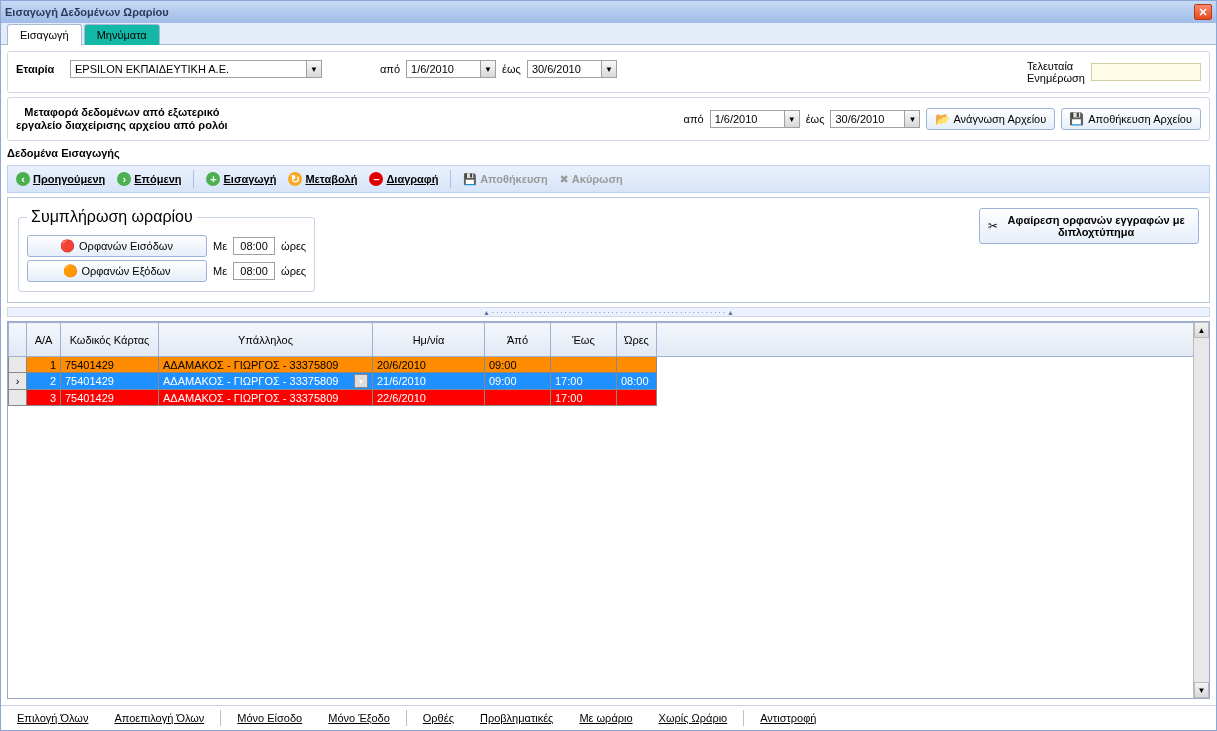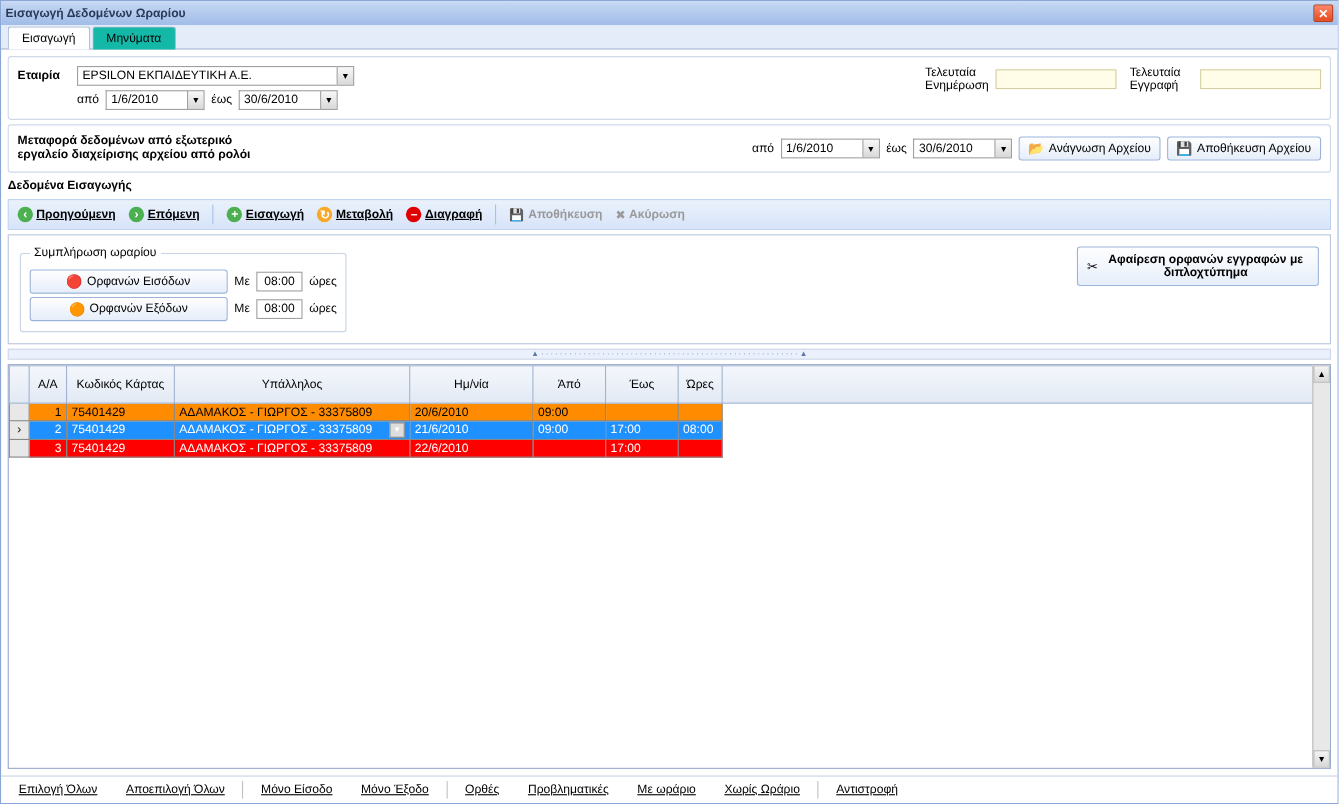--- a/index.html
+++ b/index.html
@@ -14,39 +14,39 @@
 .content { flex: 1; display: flex; flex-direction: column; padding: 6px; gap: 4px; overflow: hidden; }
 .panel { border: 1px solid #cfd8e8; border-radius: 3px; padding: 8px; }
 .row { display: flex; align-items: center; gap: 6px; flex-wrap: wrap; }
 .label { font-size: 11px; }
 .bold { font-weight: bold; }
 select, input[type=text] { font-size: 11px; padding: 1px 4px; border: 1px solid #a0a0a0; background: #fff; height: 18px; }
 .dd { display: inline-flex; }
 .dd input { border-right: none; }
 .dd-btn { width: 16px; height: 18px; border: 1px solid #a0a0a0; background: linear-gradient(#f8f8f8,#d8d8d8); display: flex; align-items: center; justify-content: center; font-size: 8px; cursor: pointer; }
 .top-panel { display: flex; align-items: flex-start; }
-.top-left { display: flex; flex-direction: column; gap: 4px; justify-content: center; }
+.top-left { display: flex; flex-direction: row; gap: 4px; justify-content: center; }
 .top-right { margin-left: auto; display: flex; gap: 12px; align-items: center; }
 .readonly-box { background: #fffde8; border: 1px solid #d4cfa2; width: 110px; height: 18px; }
 .import-bar { display: flex; align-items: center; }
-.import-text { font-weight: bold; font-size: 11px; line-height: 13px; }
+.import-text { font-weight: bold; font-size: 11px; line-height: 13px; text-align: center; }
 .btn { display: inline-flex; align-items: center; gap: 4px; padding: 2px 8px; border: 1px solid #9cb3d9; background: linear-gradient(#fefefe,#e6eefa); border-radius: 3px; cursor: pointer; height: 22px; font-size: 11px; }
 .btn .ico { width: 14px; height: 14px; display: inline-flex; align-items: center; justify-content: center; font-size: 12px; }
 .section-title { font-weight: bold; font-size: 11px; padding: 2px 0; }
 .toolbar { background: linear-gradient(#eaf1fc,#d7e4f8); border: 1px solid #bcd1ef; padding: 4px 8px; display: flex; align-items: center; gap: 12px; }
 .tb-item { display: inline-flex; align-items: center; gap: 3px; cursor: pointer; }
 .tb-item .dot { width: 14px; height: 14px; border-radius: 50%; display: inline-flex; align-items: center; justify-content: center; color: #fff; font-weight: bold; font-size: 11px; }
 .dot.green { background: #4caf50; }
 .dot.red { background: #e00000; }
 .dot.yellow { background: #f9a825; }
 .tb-sep { width: 1px; height: 18px; background: #a9c1e6; }
 .disabled { color: #9a9a9a; }
 .mid-panel { display: flex; align-items: flex-start; gap: 20px; padding: 10px; border: 1px solid #b9c7db; }
 .fill-group { border: 1px solid #c8d3e4; padding: 6px 8px; border-radius: 3px; }
-.fill-group legend { font-size: 11px; padding: 0 4px; }
+.fill-group legend { font-size: 16px; padding: 0 4px; }
 .fill-row { display: flex; align-items: center; gap: 6px; margin: 3px 0; }
 .fill-btn { width: 180px; justify-content: center; }
 .big-btn { width: 220px; height: 36px; flex-direction: row; justify-content: center; text-align: center; line-height: 12px; }
 .splitter { height: 10px; background: #eaf1fc; border: 1px solid #cfd8e8; display:flex; align-items:center; justify-content:center; font-size:7px; color:#5b77a8;}
 .grid-area { flex: 1; display: flex; border: 1px solid #99aacc; overflow: hidden; }
 .grid-scroll { flex: 1; overflow: hidden; }
 table { border-collapse: collapse; width: 100%; table-layout: fixed; }
 th { background: linear-gradient(#f4f7fc,#e2e9f4); border: 1px solid #9fb3d0; font-weight: normal; text-align: center; padding: 2px 4px; font-size: 11px; height: 34px; }
 td { border: 1px solid #888; padding: 1px 4px; font-size: 11px; height: 16px; color: #000; }
 .row-orange td { background: #ff8c00; color: #000; }
@@ -99,24 +99,20 @@
           <span class="label">έως</span>
           <div class="dd">
             <input type="text" style="width: 74px;" value="30/6/2010">
             <div class="dd-btn">▼</div>
           </div>
         </div>
       </div>
       <div class="top-right">
         <div style="display:flex;align-items:center;gap:6px">
           <span class="label" style="width:58px">Τελευταία Ενημέρωση</span>
-          <div class="readonly-box"></div>
-        </div>
-        <div style="display:flex;align-items:center;gap:6px">
-          <span class="label" style="width:58px">Τελευταία Εγγραφή</span>
           <div class="readonly-box"></div>
         </div>
       </div>
     </div>
 
     <div class="panel import-bar">
       <div>
         <div class="import-text">Μεταφορά δεδομένων από εξωτερικό</div>
         <div class="import-text">εργαλείο διαχείρισης αρχείου από ρολόι</div>
       </div>

